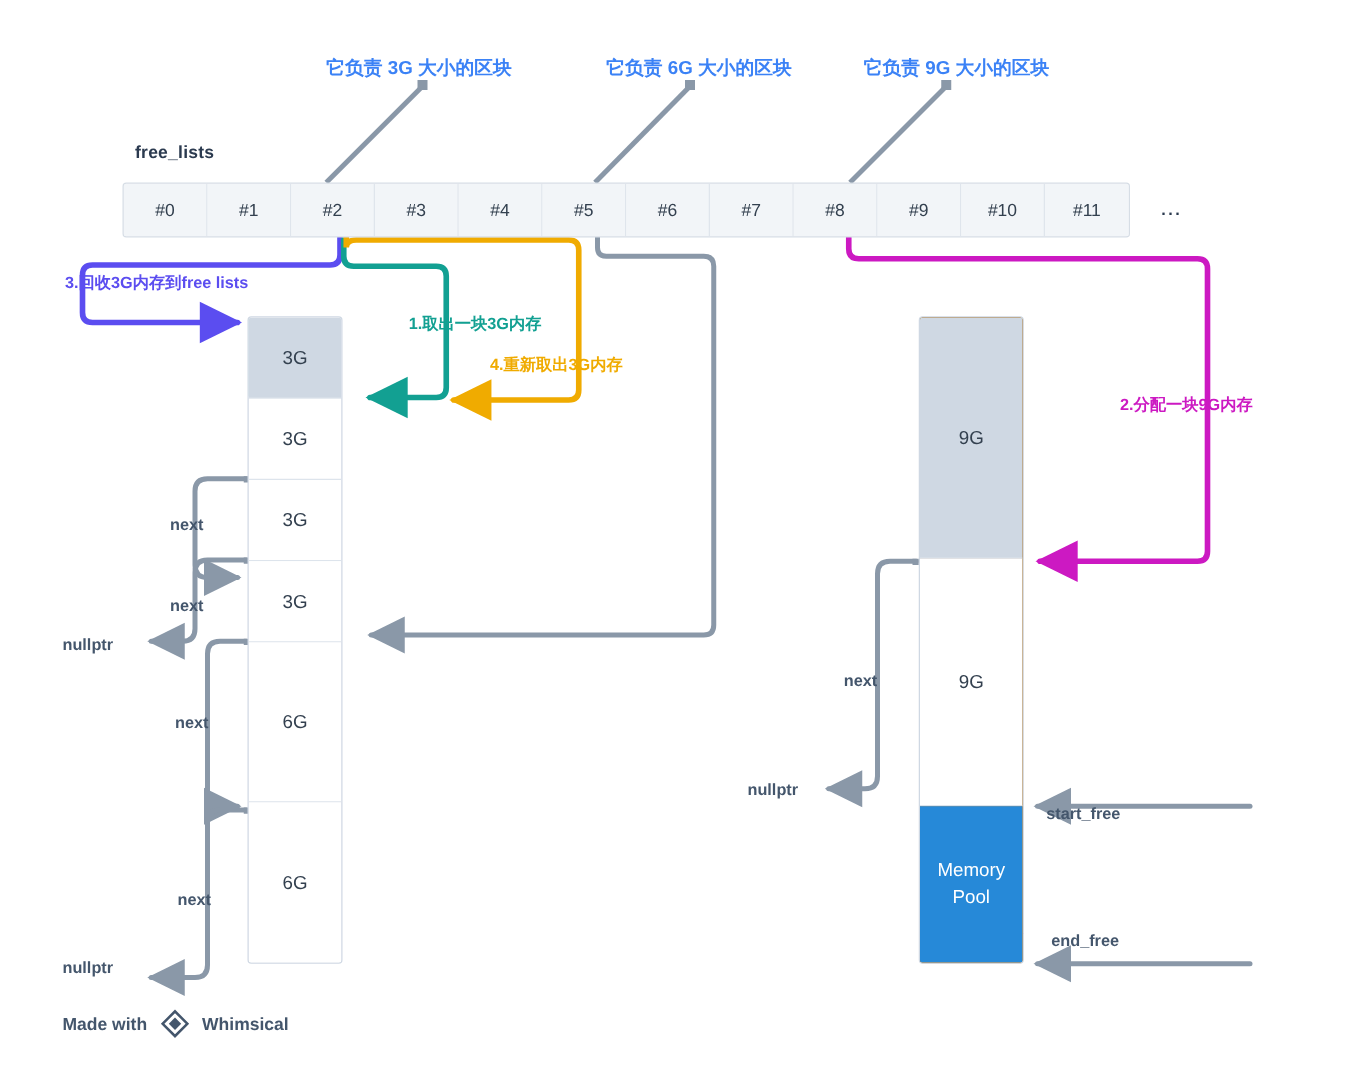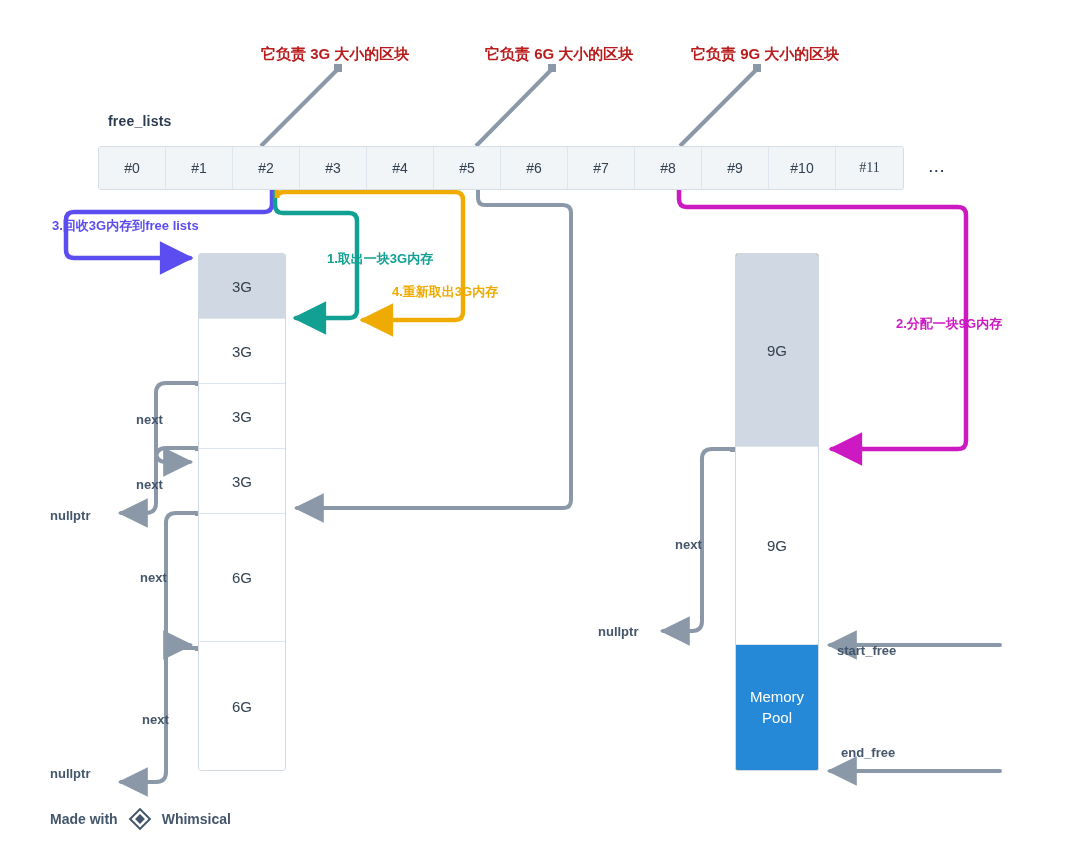--- a/index.html
+++ b/index.html
@@ -46,44 +46,44 @@
     width: 67px;
     height: 42px;
     display: flex;
     align-items: center;
     justify-content: center;
     font-size: 14px;
     color: #33404f;
     background: #f2f5f8;
     border-right: 1px solid #dfe5ec;
   }
-  .fl-cell:last-child { border-right: none; font-family: Liberation Serif, serif; }
+  .fl-cell:last-child { border-right: none; }
   #freelists-ellipsis {
     left: 929px; top: 160px;
     font-size: 13px;
     font-weight: 700;
     color: #2b3a4f;
     letter-spacing: 2px;
   }
 
   
   .callout {
     font-size: 15px;
     font-weight: 700;
-    color: #b91c1c;
+    color: #3b82f6;
     white-space: nowrap;
   }
   #callout-3g { left: 261px; top: 45px; }
   #callout-6g { left: 485px; top: 45px; }
   #callout-9g { left: 691px; top: 45px; }
 
   
   #left-column {
     left: 198px; top: 253px;
-    width: 88px;
+    width: 76px;
     border: 1px solid #cfd8e3;
     border-radius: 3px;
     overflow: hidden;
     background: #ffffff;
   }
   .blk {
     display: flex;
     align-items: center;
     justify-content: center;
     font-size: 15px;

